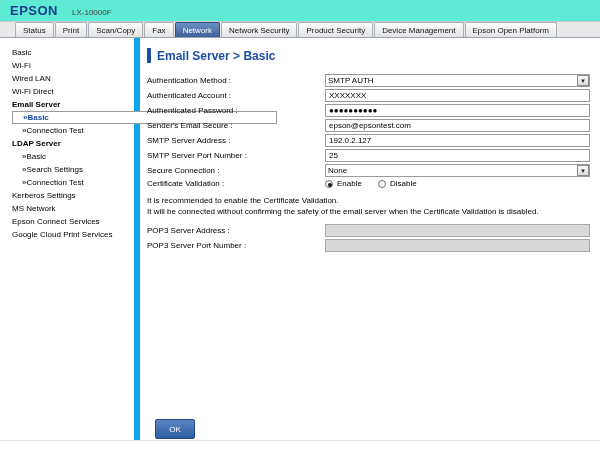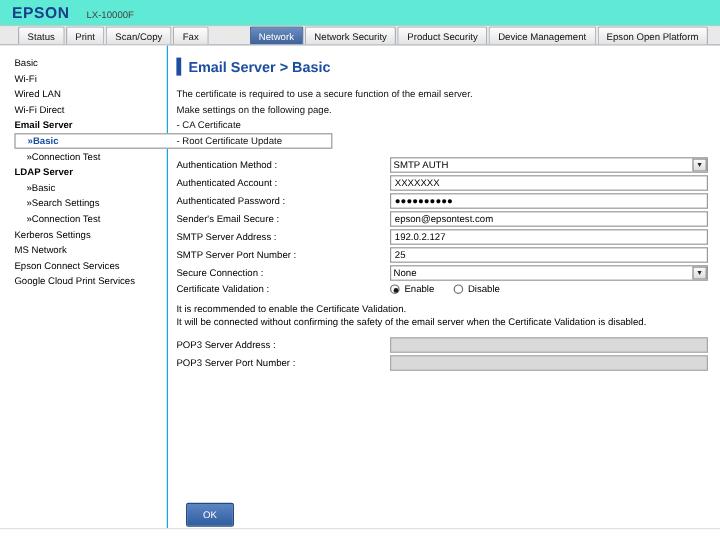--- a/index.html
+++ b/index.html
@@ -64,35 +64,34 @@
     border-bottom: none;
     border-radius: 2px 2px 0 0;
     white-space: nowrap;
     cursor: default;
   }
   .tab.active {
     background: #4a6fa5;
     background: linear-gradient(#6b8fc0, #3d6199);
     color: #fff;
     border-color: #335085;
-    margin-left: 33px;
   }
   
   .content {
     position: absolute;
     left: 0; top: 38px;
     width: 600px; height: 412px;
     background: #ffffff;
   }
   .sidebar {
     position: absolute;
     left: 0; top: 0;
     width: 140px; height: 412px;
     background: #ffffff;
-    border-right: 1px solid #0ea5e9;
+    border-right: 6px solid #0ea5e9;
     padding: 8px 0 0 12px;
   }
   .nav-item {
     font-size: 8px;
     line-height: 11px;
     color: #000;
     padding: 1px 0;
     white-space: nowrap;
     cursor: default;
   }
@@ -280,26 +279,20 @@
         <div class="nav-item">Google Cloud Print Services</div>
       </div>
 
     <div class="main">
 
       <div class="page-title-row">
         <div class="title-bar"></div>
         <div class="page-title">Email Server &gt; Basic</div>
       </div>
 
-      <div class="desc-block" id="descblock">
-          <div class="desc">The certificate is required to use a secure function of the email server.</div>
-          <div class="desc">Make settings on the following page.</div>
-          <div class="desc">- CA Certificate</div>
-          <div class="desc">- Root Certificate Update</div>
-        </div>
 
       <table class="form">
         <tbody id="formbody">
             <tr>
               <td class="label">Authentication Method :</td>
               <td><span class="selwrap"><input class="sel" readonly="" value="SMTP AUTH" style=""><span class="arrow">▼</span></span></td>
             </tr>
             <tr>
               <td class="label">Authenticated Account :</td>
               <td><input class="txt" value="XXXXXXX" style=""></td>

